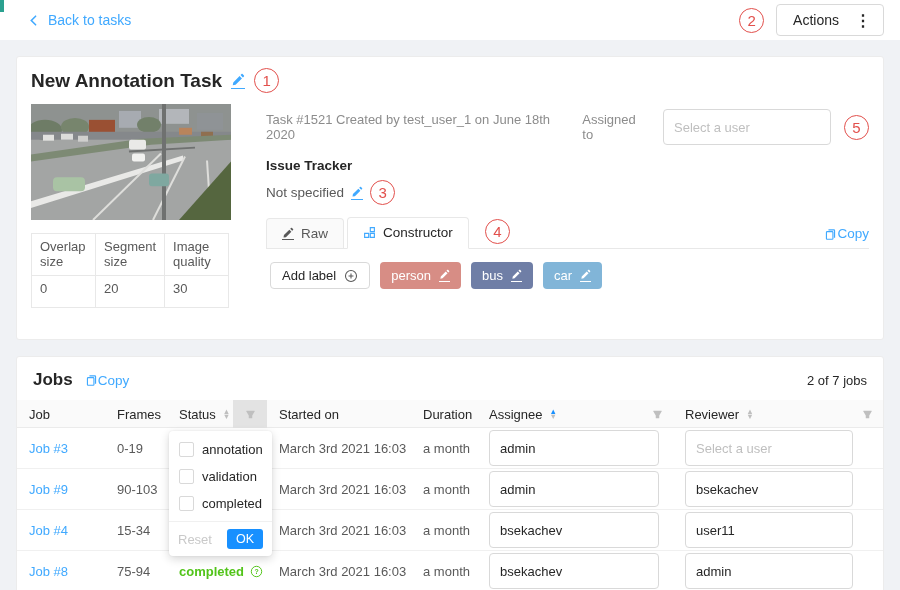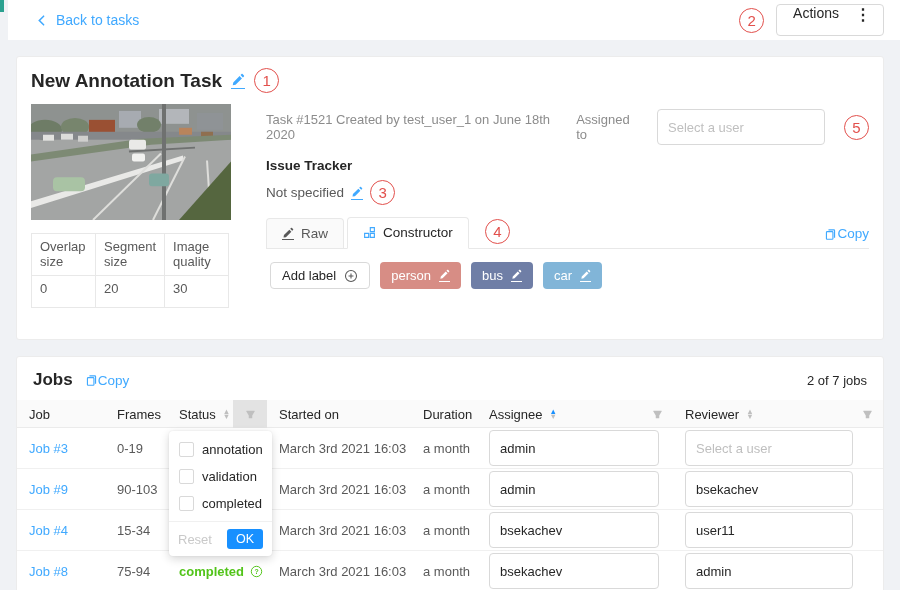--- a/index.html
+++ b/index.html
@@ -3,26 +3,26 @@
 <meta charset="utf-8">
 <style>
   * { margin:0; padding:0; box-sizing:border-box; }
   html,body { width:900px; height:590px; overflow:hidden; }
   body { font-family:"Liberation Sans", sans-serif; font-size:13px; color:#262626; }
   .screen { position:relative; width:900px; height:590px; background:#f0f2f5; }
 
   .edge-mark { position:absolute; left:0; top:0; width:4px; height:12px; background:#2ba190; z-index:9; }
 
   
-  .topbar { position:absolute; top:0; left:8px; right:0; height:40px; background:#fff;
+  .topbar { position:absolute; top:0; left:0; right:0; height:40px; background:#fff;
             display:flex; align-items:center; padding:0 16px; }
   .back-link { display:flex; align-items:center; gap:9px; color:#40a9ff; font-size:14px;
                margin-left:12px; cursor:pointer; text-decoration:none; }
   .topbar-right { margin-left:auto; display:flex; align-items:center; gap:12px; }
-  .actions-btn { display:flex; height:32px; background:#fff;
+  .actions-btn { display:flex; align-items:center; height:32px; background:#fff;
                  border:1px solid #d9d9d9; border-radius:4px; padding:0 12px 0 16px;
                  font-size:14px; color:#262626; cursor:pointer; font-family:inherit; }
   .actions-btn .dots { font-weight:900; font-size:16px; margin-left:16px; letter-spacing:0; }
 
   
   .numc { display:inline-flex; align-items:center; justify-content:center; flex:none;
           width:25px; height:25px; border:1.8px solid #e2504c; border-radius:50%;
           color:#e2504c; font-size:15px; font-weight:400; background:transparent; }
 
   
@@ -42,21 +42,21 @@
   .preview { width:200px; height:116px; line-height:0; }
   .params-table { border-collapse:collapse; margin-top:13px; }
   .params-table td { border:1px solid #e8e8e8; font-size:13px; color:#595959;
                      padding:5px 8px; width:64px; vertical-align:top; }
   .params-table .ph { height:42px; }
   .params-table .pv { height:32px; }
 
   .task-right { flex:1; margin-left:35px; min-width:0; }
   .meta-row { display:flex; align-items:center; margin-top:5px; }
   .meta-text { font-size:13px; color:#8c8c8c; }
-  .assigned { margin-left:auto; display:flex; align-items:center; gap:19px; }
+  .assigned { margin-left:auto; display:flex; align-items:center; gap:13px; }
   .assigned label { font-size:13px; color:#8c8c8c; }
   .txt-input { height:30px; border:1px solid #d9d9d9; border-radius:4px; background:#fff;
                padding:17px 10px; font-size:13px; color:#262626; font-family:inherit; outline:none; }
   .txt-input::placeholder { color:#bfbfbf; }
   .assigned .txt-input { width:168px; }
 
   .issue-block { margin-top:13px; }
   .issue-label { font-weight:700; font-size:13.5px; color:#262626; }
   .issue-value { margin-top:7px; display:flex; align-items:center; gap:7px;
                  font-size:13.5px; color:#595959; }

